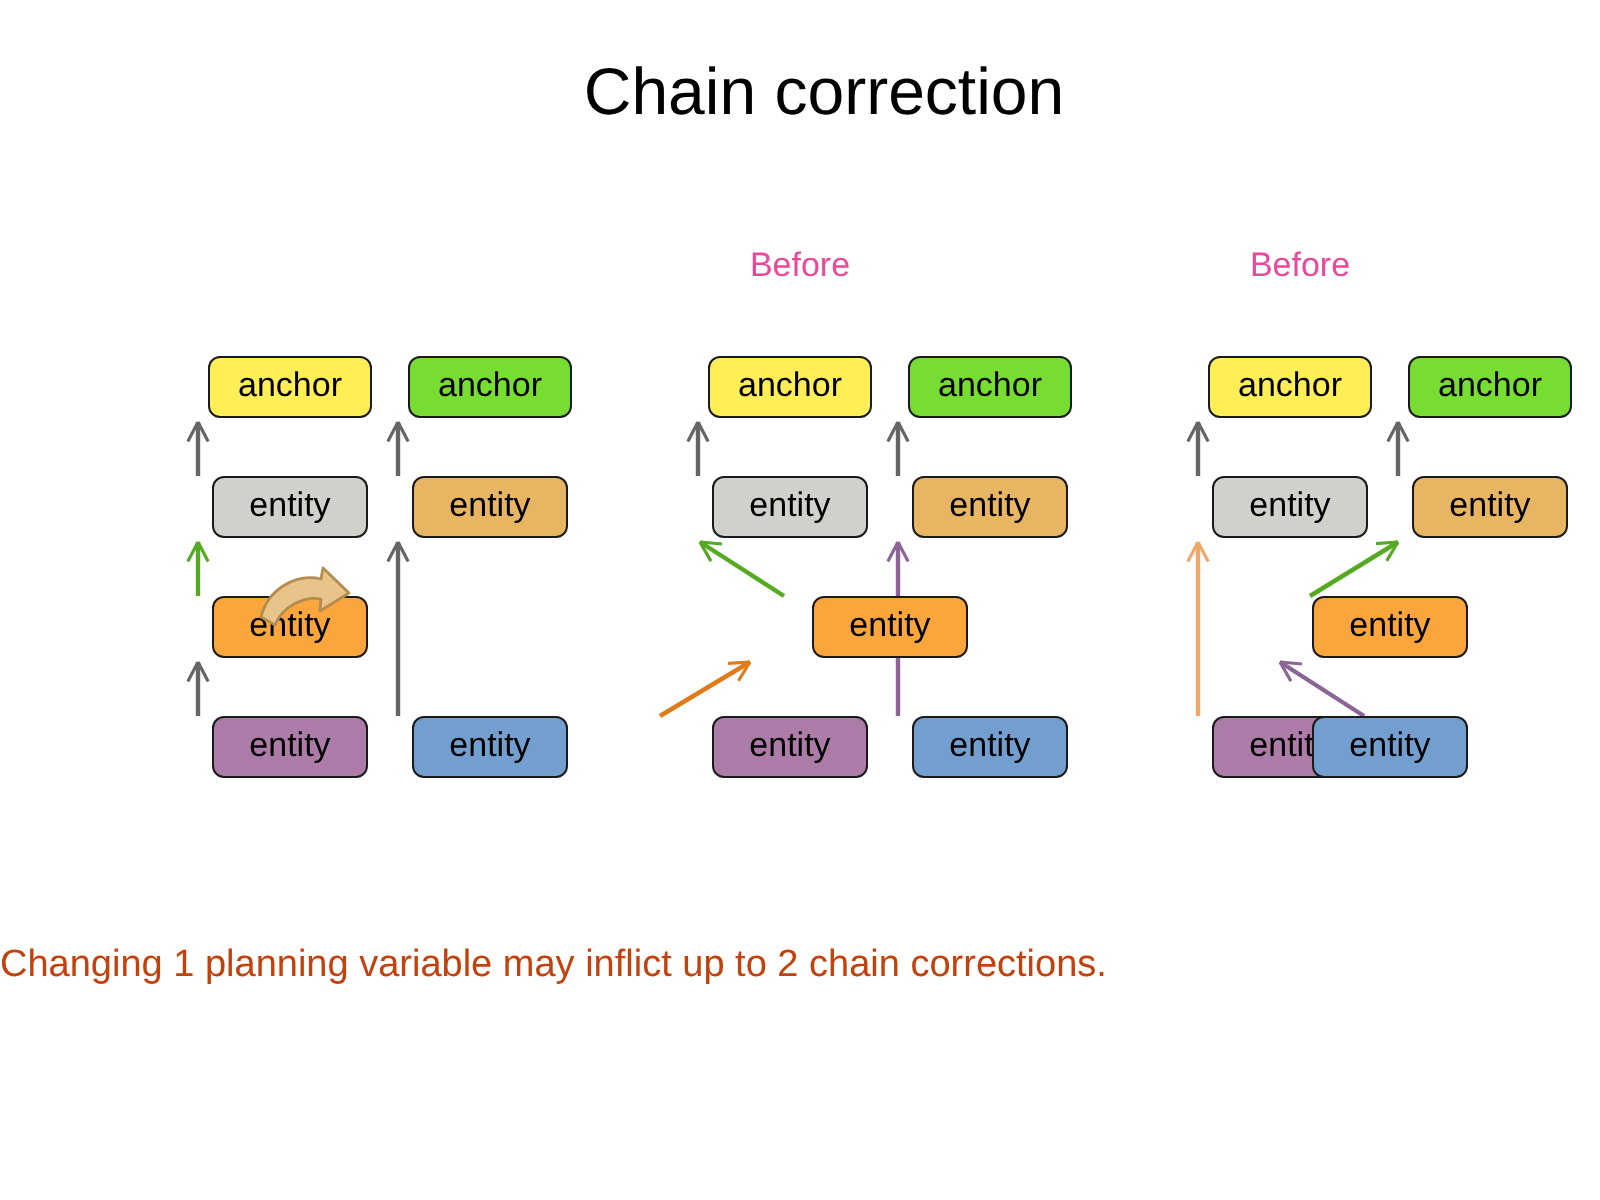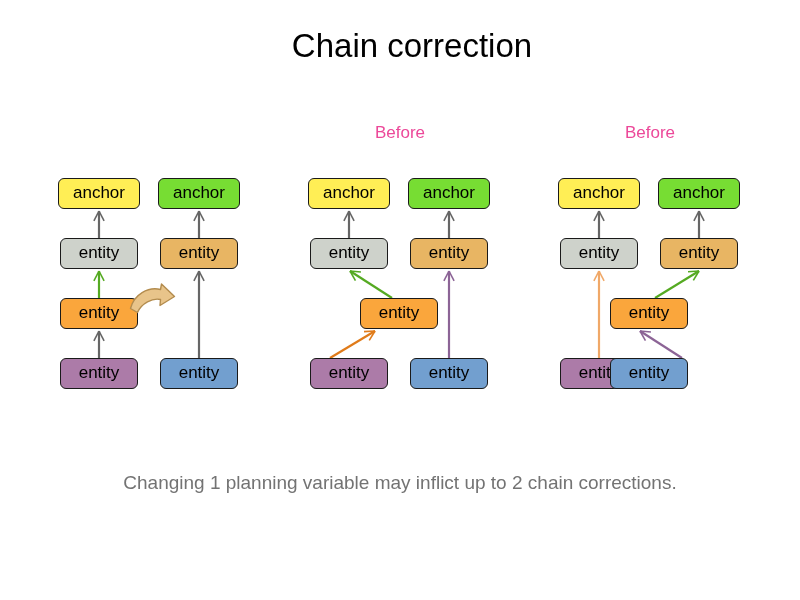--- a/index.html
+++ b/index.html
@@ -39,39 +39,40 @@
     line-height: 22px;
     text-align: center;
     color: #ec4899;
     white-space: nowrap;
   }
   .caption {
     position: absolute;
     left: 0;
     top: 470px;
     width: 800px;
-    text-align: center;
+    text-align: left;
     font-size: 19px;
     line-height: 26px;
-    color: #737373;
+    color: #c2410c;
     white-space: nowrap;
   }
   
   .node {
     position: absolute;
     box-sizing: border-box;
     height: 31px;
     border: 1.2px solid #1a1a1a;
     border-radius: 6px;
     font-size: 17px;
     line-height: 28px;
     text-align: center;
     color: #000;
     white-space: nowrap;
     z-index: 3;
+    margin-left: 46px;
   }
   svg.edges {
     position: absolute;
     left: 0;
     top: 0;
     width: 800px;
     height: 600px;
     z-index: 2;
     overflow: visible;
   }

